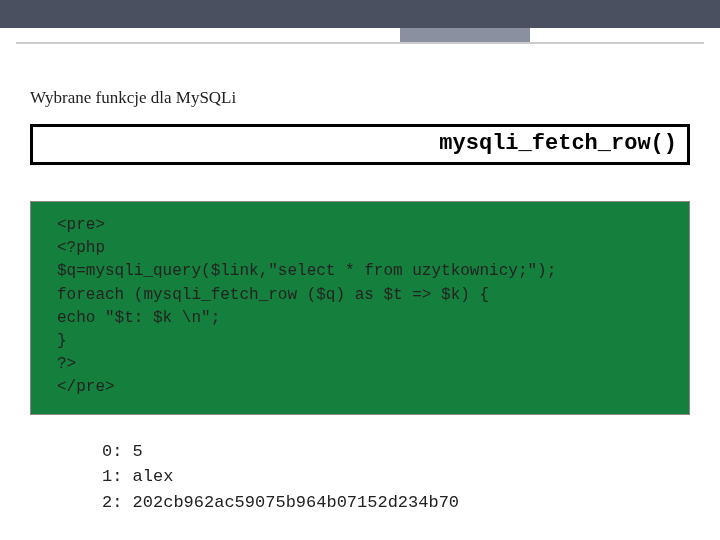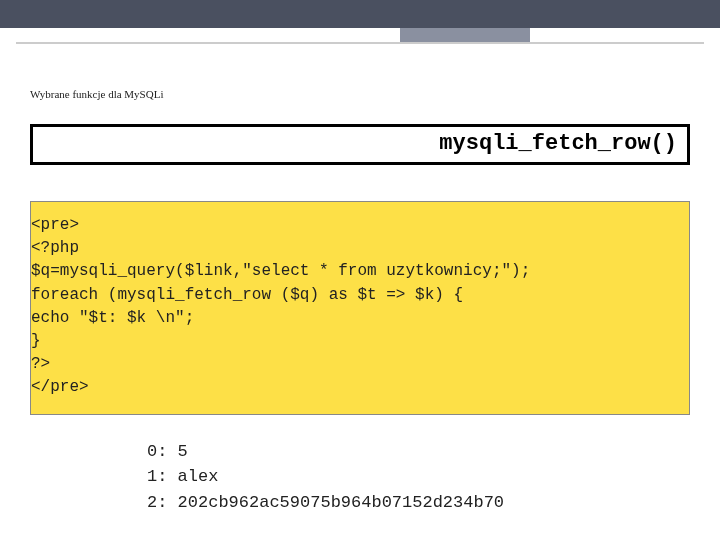--- a/index.html
+++ b/index.html
@@ -29,55 +29,55 @@
     top: 42px;
     left: 16px;
     right: 16px;
     height: 2px;
     background: #ccc;
   }
   .content {
     padding: 60px 30px 0 30px;
   }
   .section-label {
-    font-size: 11px;
+    font-size: 17px;
     color: #222;
-    margin-bottom: 24px;
+    margin-bottom: 16px;
     font-family: Georgia, serif;
   }
   .fn-box {
     border: 3px solid #000;
     padding: 4px 10px 6px 10px;
     margin-bottom: 36px;
     text-align: right;
   }
   .fn-name {
     font-family: "Courier New", Courier, monospace;
     font-weight: bold;
     font-size: 22px;
     color: #000;
   }
   .code-box {
     border: 1px solid #888;
-    background: #fde047;
-    padding: 12px 10px 14px 0;
+    background: #15803d;
+    padding: 12px 10px 14px 26px;
     font-family: "Courier New", Courier, monospace;
     font-size: 16px;
     line-height: 1.45;
     color: #222;
     white-space: pre;
     margin-bottom: 24px;
   }
   .output {
     font-family: "Courier New", Courier, monospace;
     font-size: 17px;
     line-height: 1.5;
     color: #222;
     white-space: pre;
-    margin-left: 117px;
+    margin-left: 72px;
   }
 </style>
 </head>
 <body>
 
 <div class="top-bar"></div>
 <div class="accent-block"></div>
 <div class="rule"></div>
 
 <div class="content">

